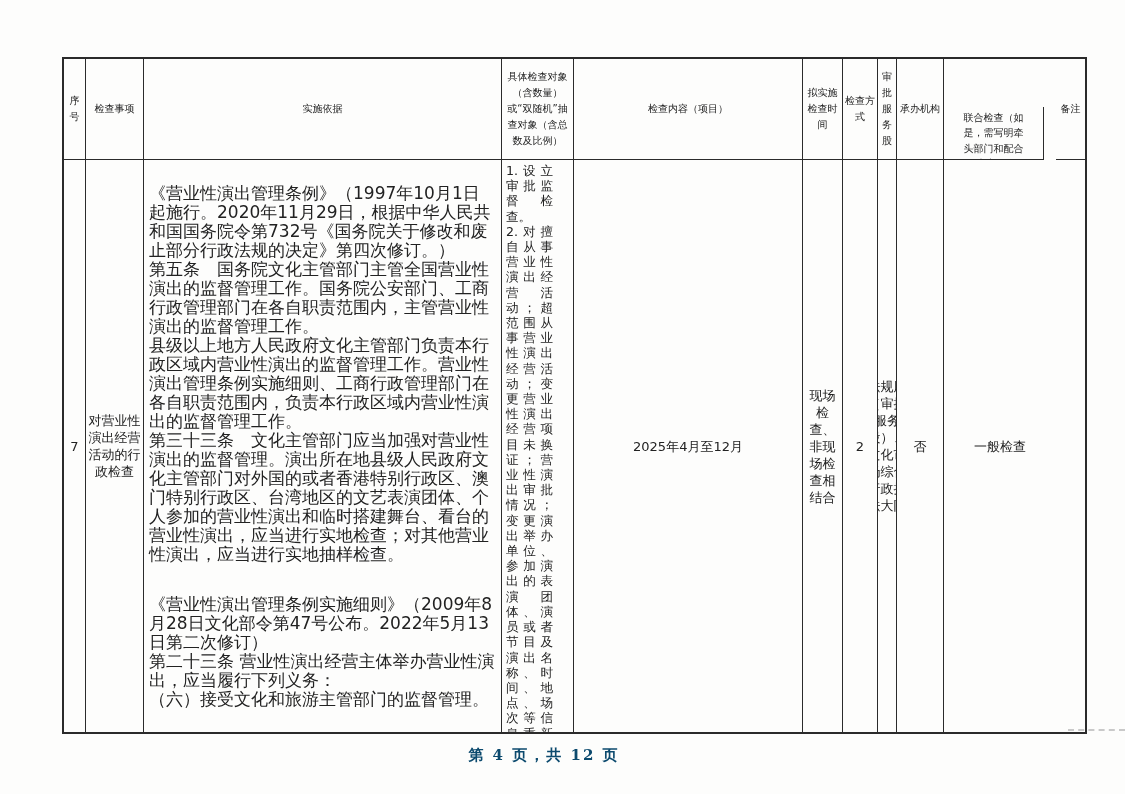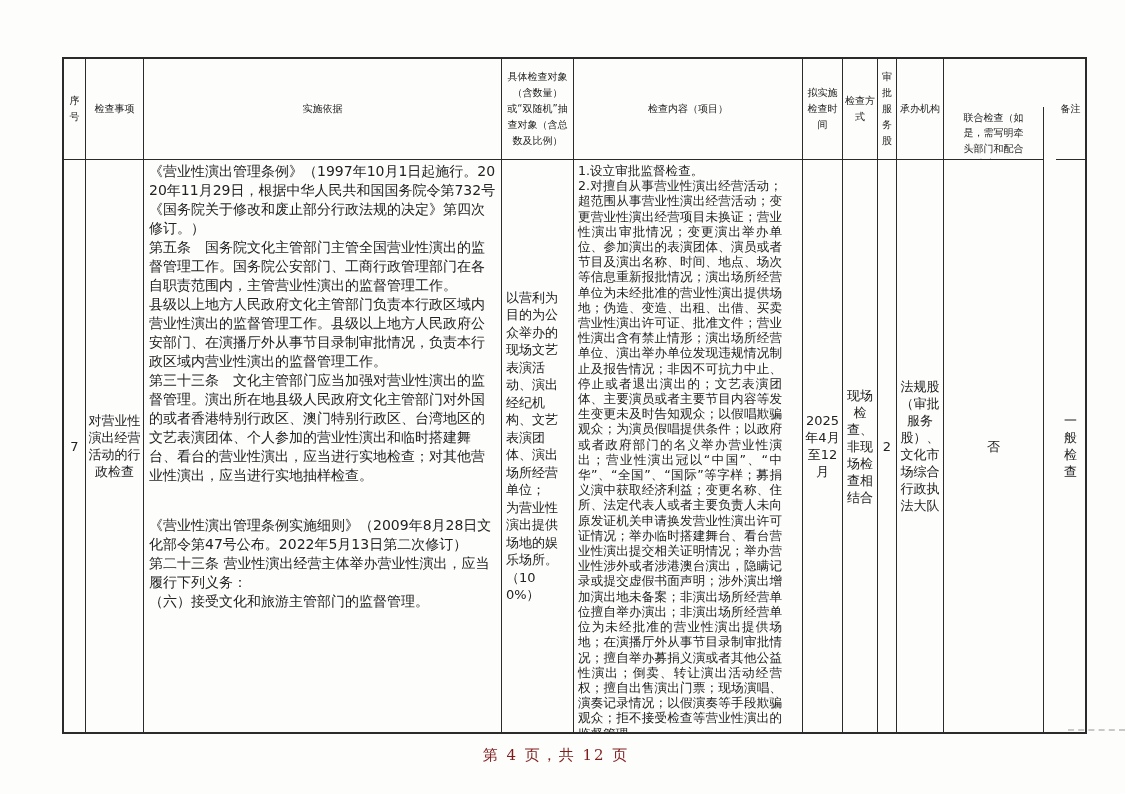--- a/index.html
+++ b/index.html
@@ -30,40 +30,40 @@
     display:flex; align-items:center; justify-content:center;
     text-align:center; font-size:10px; line-height:16px;
     padding:2px 1px;
   }
   .hcell.h-joint { padding:8px 16px; line-height:15.5px;margin-top:48px; }
   .c-center {
     display:flex; align-items:center; justify-content:center;
     text-align:center; font-size:13px; line-height:17px; padding:2px;
   }
   .c-basis {
-    display:flex; flex-direction:column; 
-    font-size:14px; line-height:19px; padding:2px 5px;
+    display:flex; flex-direction:column; justify-content:center;
+    font-size:17px; line-height:19px; padding:2px 5px;
     text-align:left;
   }
   .basis-block + .basis-block { margin-top:31px; }
   .c-targets {
     display:flex; flex-direction:column; justify-content:center;
     font-size:13px; line-height:17.5px; padding:2px 4px;
     text-align:left;
   }
   .c-content {
     font-size:12.6px; line-height:15.2px; padding:3px 20px 2px 4px;
     text-align:justify;
   }
   .c-content .para { margin:0; }
   .footer {
-    position:absolute; left:16px; top:746px; width:1080px;
+    position:absolute; left:4px; top:746px; width:1080px;
     text-align:center;
     font-family:"DejaVu Serif", serif;
-    font-size:15px; letter-spacing:2px; color:#7f1d1d;
+    font-size:15px; letter-spacing:2px; color:#0c4a6e;font-weight:bold;
   }
   .scan-dashes {
     position:absolute; left:1068px; top:729px; width:57px; height:0;
     border-top:2px dashed #c9c9c9;
   }
 </style>
 </head>
 <body>
 
 <div class="page">
@@ -82,34 +82,30 @@
     <div class="cell hcell h-joint">是否属跨部门联合检查（如是，需写明牵头部门和配合部门）</div>
     <div class="cell hcell last-col">备注</div>
 
     <div class="cell c-center last-row">7</div>
     <div class="cell c-center last-row">对营业性演出经营活动的行政检查</div>
 
     <div class="cell c-basis last-row">
       <div class="basis-block">
         <div class="para">《营业性演出管理条例》（1997年10月1日起施行。2020年11月29日，根据中华人民共和国国务院令第732号《国务院关于修改和废止部分行政法规的决定》第四次修订。）</div>
         <div class="para">第五条　国务院文化主管部门主管全国营业性演出的监督管理工作。国务院公安部门、工商行政管理部门在各自职责范围内，主管营业性演出的监督管理工作。</div>
-        <div class="para">县级以上地方人民政府文化主管部门负责本行政区域内营业性演出的监督管理工作。县级以上地方人民政府公安部门、在演播厅外从事节目录制审批情况，负责本行政区域内营业性演出的监督管理工作。</div>
+        <div class="para">县级以上地方人民政府文化主管部门负责本行政区域内营业性演出的监督管理工作。营业性演出管理条例实施细则、工商行政管理部门在各自职责范围内，负责本行政区域内营业性演出的监督管理工作。</div>
         <div class="para">第三十三条　文化主管部门应当加强对营业性演出的监督管理。演出所在地县级人民政府文化主管部门对外国的或者香港特别行政区、澳门特别行政区、台湾地区的文艺表演团体、个人参加的营业性演出和临时搭建舞台、看台的营业性演出，应当进行实地检查；对其他营业性演出，应当进行实地抽样检查。</div>
       </div>
       <div class="basis-block">
         <div class="para">《营业性演出管理条例实施细则》（2009年8月28日文化部令第47号公布。2022年5月13日第二次修订）</div>
         <div class="para">第二十三条 营业性演出经营主体举办营业性演出，应当履行下列义务：</div>
         <div class="para">（六）接受文化和旅游主管部门的监督管理。</div>
       </div>
     </div>
 
-    <div class="cell c-targets last-row">
-      <div class="para">以营利为目的为公众举办的现场文艺表演活动、演出经纪机构、文艺表演团体、演出场所经营单位；</div>
-      <div class="para">为营业性演出提供场地的娱乐场所。（100%）</div>
-    </div>
 
     <div class="cell c-content last-row">
       <div class="para">1.设立审批监督检查。</div>
       <div class="para">2.对擅自从事营业性演出经营活动；超范围从事营业性演出经营活动；变更营业性演出经营项目未换证；营业性演出审批情况；变更演出举办单位、参加演出的表演团体、演员或者节目及演出名称、时间、地点、场次等信息重新报批情况；演出场所经营单位为未经批准的营业性演出提供场地；伪造、变造、出租、出借、买卖营业性演出许可证、批准文件；营业性演出含有禁止情形；演出场所经营单位、演出举办单位发现违规情况制止及报告情况；非因不可抗力中止、停止或者退出演出的；文艺表演团体、主要演员或者主要节目内容等发生变更未及时告知观众；以假唱欺骗观众；为演员假唱提供条件；以政府或者政府部门的名义举办营业性演出；营业性演出冠以“中国”、“中华”、“全国”、“国际”等字样；募捐义演中获取经济利益；变更名称、住所、法定代表人或者主要负责人未向原发证机关申请换发营业性演出许可证情况；举办临时搭建舞台、看台营业性演出提交相关证明情况；举办营业性涉外或者涉港澳台演出，隐瞒记录或提交虚假书面声明；涉外演出增加演出地未备案；非演出场所经营单位擅自举办演出；非演出场所经营单位为未经批准的营业性演出提供场地；在演播厅外从事节目录制审批情况；擅自举办募捐义演或者其他公益性演出；倒卖、转让演出活动经营权；擅自出售演出门票；现场演唱、演奏记录情况；以假演奏等手段欺骗观众；拒不接受检查等营业性演出的监督管理。</div>
     </div>
 
     <div class="cell c-center last-row">2025年4月至12月</div>
     <div class="cell c-center last-row">现场检查、非现场检查相结合</div>
     <div class="cell c-center last-row">2</div>
     <div class="cell c-center last-row">法规股（审批服务股）、文化市场综合行政执法大队</div>

